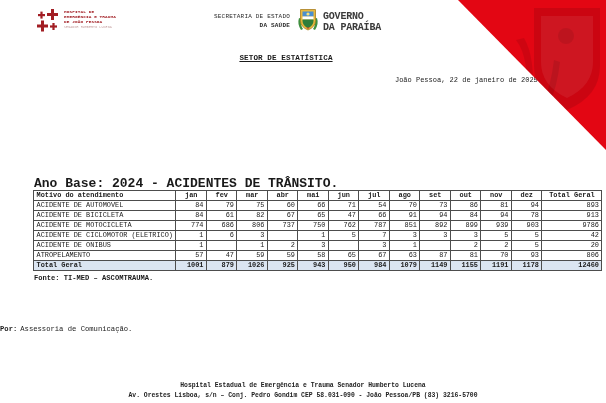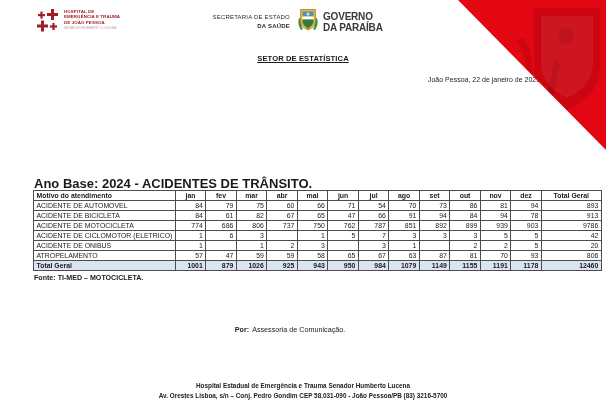--- a/index.html
+++ b/index.html
@@ -1,19 +1,19 @@
 <!DOCTYPE html>
 <html><head>
 <meta charset="utf-8">
 <style>
   html,body { margin:0; padding:0; background:#888; }
   .page {
     position:relative; width:606px; height:403px; margin:0 auto;
     background:#ffffff; overflow:hidden;
-    font-family:Liberation Sans, sans-serif; color:#1a1a1a;
+    font-family:Liberation Mono, monospace; color:#1a1a1a;
   }
 
   
   .corner { position:absolute; top:0; right:0; width:160px; height:160px; z-index:6; }
 
   
   .hosp-logo { position:absolute; left:36px; top:9px; display:flex; align-items:flex-start; }
   .hosp-text { transform:scale(0.5); transform-origin:0 0; width:220px; margin-left:4px; }
   .hosp-title { font-size:8.8px; font-weight:bold; color:#a21e24; line-height:1.18; letter-spacing:.2px; }
   .hosp-sub   { font-size:6.6px; color:#c39c9c; margin-top:1.5px; letter-spacing:.2px; }
@@ -21,41 +21,41 @@
   .sec-block { position:absolute; left:183px; top:13px; width:107px; text-align:right;
                font-size:6px; color:#2b2b2b; line-height:1.45; letter-spacing:.2px; }
   .sec-bold { font-weight:bold; }
 
   .coa { position:absolute; left:297px; top:8px; }
 
   .gov-block { position:absolute; left:323px; top:12px; font-weight:bold; color:#3a3a3a;
                font-size:10px; line-height:1.05; letter-spacing:-0.2px; }
 
   .section-title { position:absolute; left:0; top:54px; width:572px; text-align:center;
-                   font-weight:bold; text-decoration:underline; font-size:7.6px; letter-spacing:.1px;margin-left:17px; }
+                   font-weight:bold; text-decoration:underline; font-size:7.6px; letter-spacing:.1px; }
 
   .date-line { position:absolute; top:76px; right:64px; font-size:7px; color:#222; z-index:2; }
 
   
   .table-title { position:absolute; left:34px; top:176px; font-weight:bold; font-size:13px; }
 
   .stats-table { position:absolute; left:33px; top:190px; border-collapse:collapse;
                  table-layout:fixed; font-size:6.9px; border:1.4px solid #333; }
   .stats-table th, .stats-table td {
     border:1px solid #4d4d4d; padding:0 2.5px; height:9px; line-height:9px;
     overflow:hidden; white-space:nowrap;
   }
   .stats-table th { font-weight:bold; text-align:center; }
   .stats-table th.label-col, .stats-table td.label-col { text-align:left; }
   .stats-table td.num { text-align:right; }
   .stats-table tr.total-row td { font-weight:bold; background:#dbe5f1; border-top:1.3px solid #333; }
 
   .fonte { position:absolute; left:34px; top:274px; font-weight:bold; font-size:7.1px; }
 
-  .por-line { position:absolute; left:0; top:325px; width:580px; text-align:center; font-size:7.2px; }
+  .por-line { position:absolute; left:0; top:325px; width:580px; text-align:left; font-size:7.2px; }
   .por-label { font-weight:bold; margin-right:3px; }
 
   .page-footer { position:absolute; left:0; top:381px; width:606px; text-align:center;
                  font-weight:bold; font-size:6.4px; line-height:1.55; color:#222; }
 </style>
 </head>
 <body>
 
 <div class="page">
 
@@ -267,21 +267,21 @@
           <td class="num">984</td>
           <td class="num">1079</td>
           <td class="num">1149</td>
           <td class="num">1155</td>
           <td class="num">1191</td>
           <td class="num">1178</td>
           <td class="num">12460</td>
         </tr>
       </tbody>
     </table>
-  <div class="fonte">Fonte: TI-MED – MOTOCICLETA.</div>
+  <div class="fonte">Fonte: TI-MED – ASCOMTRAUMA.</div>
 
   <div class="por-line">
     <span class="por-label">Por:</span><span>Assessoria de Comunicação.</span>
   </div>
 
   <div class="page-footer">
     <div>Hospital Estadual de Emergência e Trauma Senador Humberto Lucena</div>
     <div>Av. Orestes Lisboa, s/n – Conj. Pedro Gondim CEP 58.031-090 - João Pessoa/PB (83) 3216-5700</div>
   </div>
 

